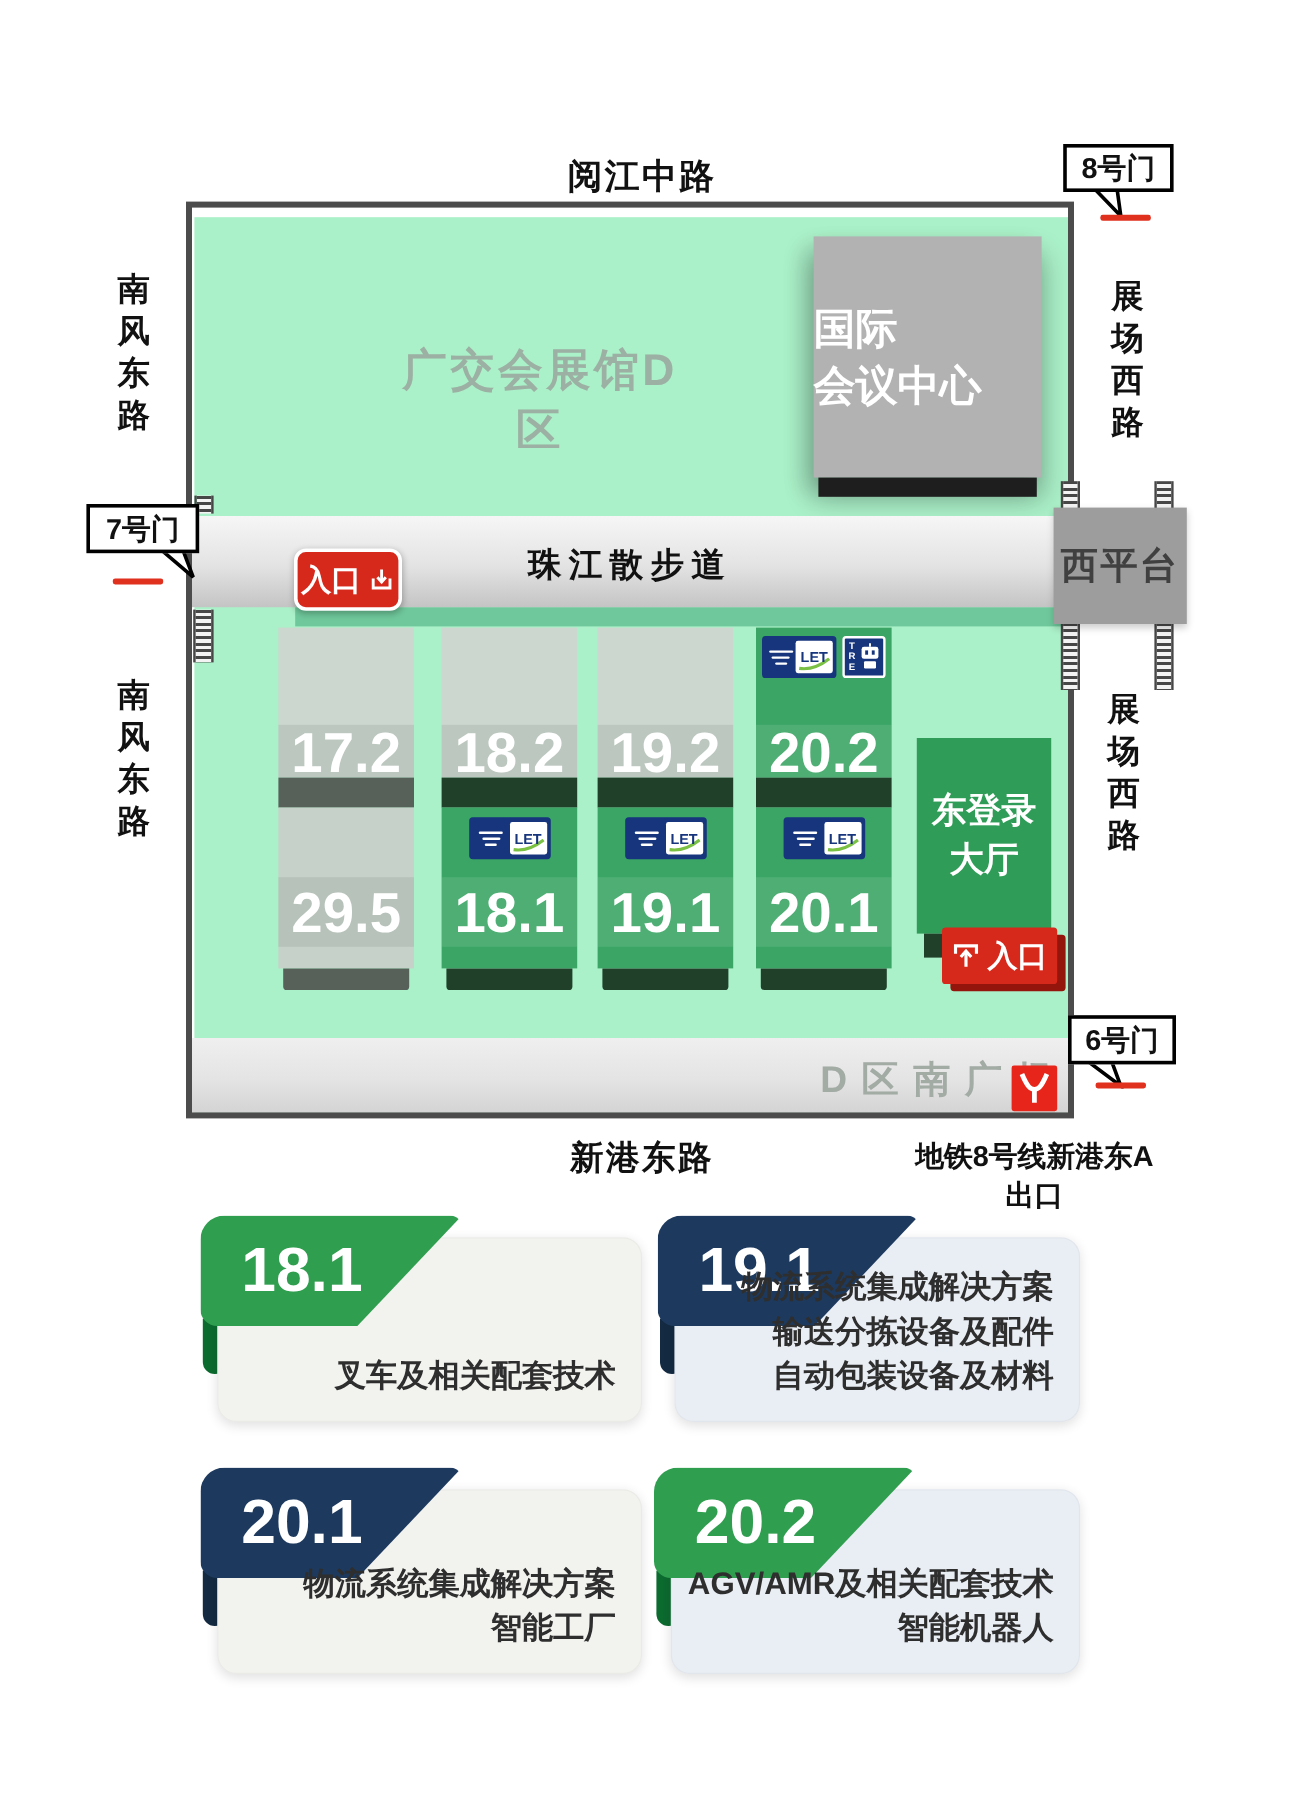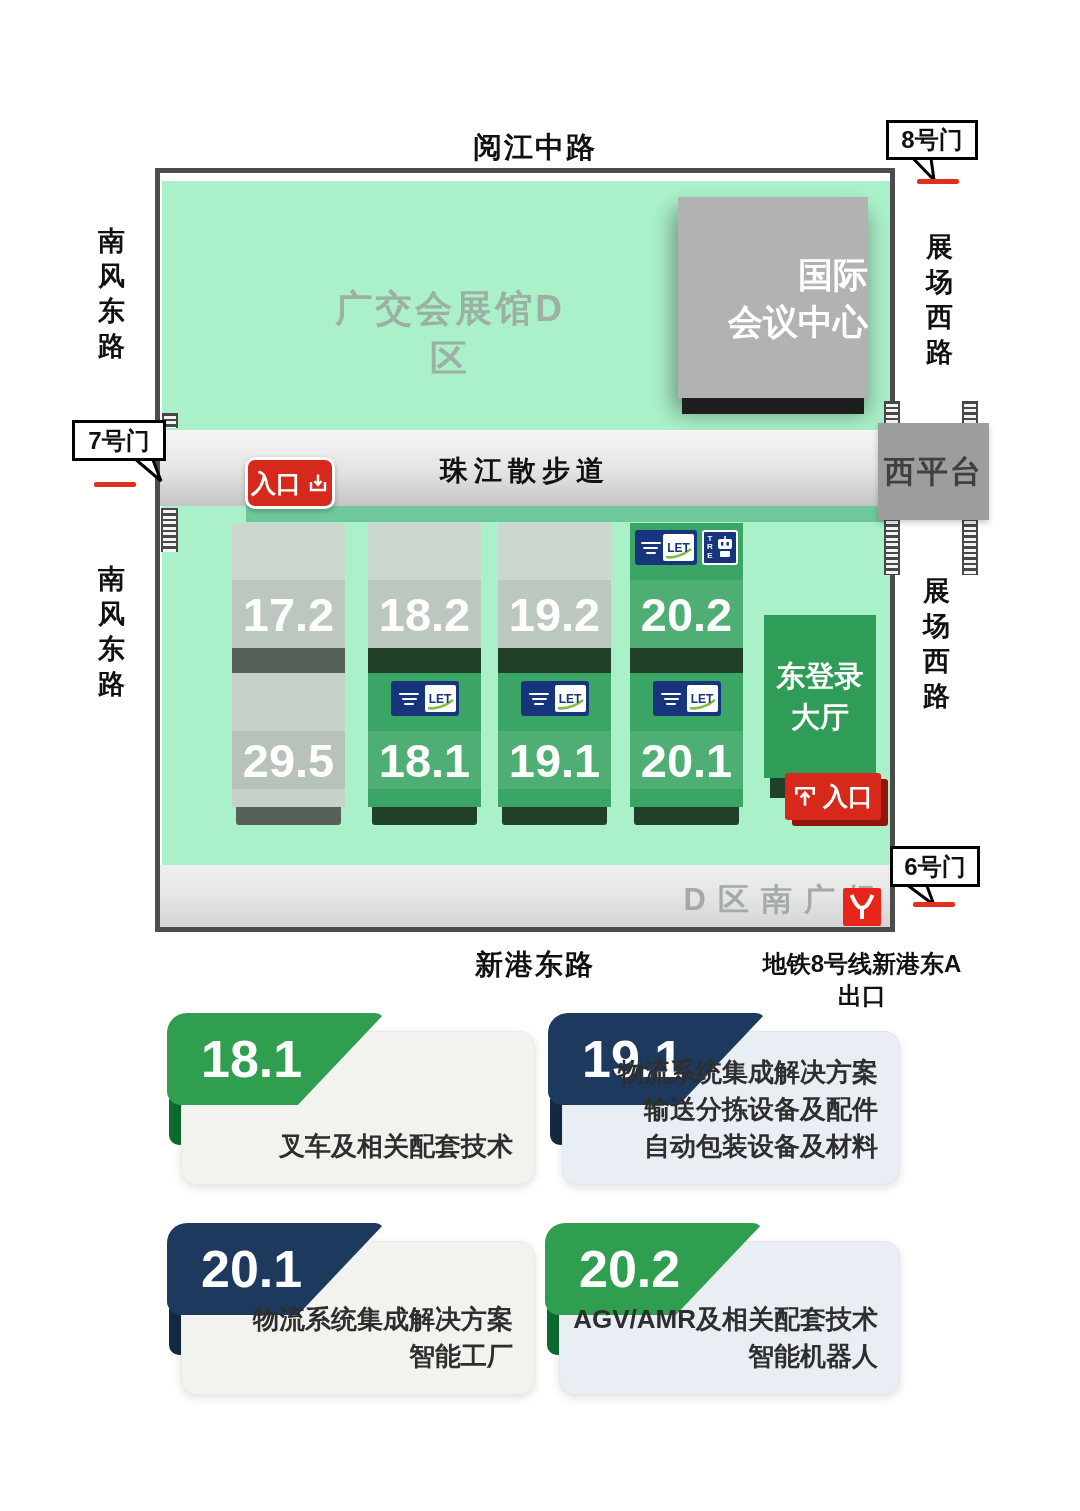--- a/index.html
+++ b/index.html
@@ -35,21 +35,21 @@
 
   
   .maprect{left:155px;top:168px;width:740px;height:764px;border:5px solid #4c4c4c;
            box-sizing:border-box;z-index:5;pointer-events:none;}
   .greenfill{left:162px;top:181px;width:728px;height:746px;background:#aaf0c8;z-index:1;}
   .arealabel{left:320px;top:284px;width:260px;font-size:37px;font-weight:700;color:#9cb0a3;
              text-align:center;letter-spacing:3px;z-index:2;}
 
   
   .ccenter{left:678px;top:197px;width:190px;height:201px;background:#b2b2b2;z-index:3;
-           display:flex;flex-direction:column;align-items:flex-end;justify-content:center;
+           display:flex;flex-direction:column;align-items:flex-start;justify-content:center;
            color:#fff;font-size:35px;font-weight:700;line-height:47px;text-align:center;
            box-shadow:0 16px 22px rgba(0,0,0,0.30),-8px 10px 18px rgba(0,0,0,0.15);}
   .ccstrip{left:682px;top:398px;width:182px;height:16px;background:#1e1e1e;z-index:3;}
 
   
   .prom{left:160px;top:430px;width:730px;height:76px;z-index:3;
         background:linear-gradient(180deg,#f6f6f6 0%,#e3e3e3 55%,#c4c4c4 100%);}
   .promlabel{left:160px;top:452px;width:730px;text-align:center;font-size:28px;font-weight:700;
              letter-spacing:6px;color:#111;z-index:4;}
   .promband{left:246px;top:506px;width:644px;height:16px;background:#6fc89b;z-index:2;}
@@ -84,21 +84,21 @@
   .hmid{top:648px;height:25px;z-index:3;width:113px;}
   .hbot{top:673px;height:134px;}
   .hbstrip{top:807px;height:18px;z-index:3;width:105px;margin-left:4px;border-radius:0 0 3px 3px;}
   .gray-hall{background:#ccd8cf;}
   .gray-hall2{background:#c6d2c9;}
   .green-hall{background:#3aa565;}
   .mid-gray{background:#58605a;}
   .mid-green{background:#20402a;}
   .hnum{position:absolute;left:0;right:0;display:flex;align-items:center;justify-content:center;
         color:#fff;font-size:47px;font-weight:700;}
-  .htop .hnum{bottom:0;height:68px;}
+  .htop .hnum{bottom:0;height:44px;}
   .hbot .hnum{top:58px;height:58px;}
   .band-dark{background:rgba(0,0,0,0.075);}
   .band-light{background:rgba(255,255,255,0.10);}
 
   
   .logorow{position:absolute;left:0;right:0;top:8px;display:flex;justify-content:center;gap:5px;z-index:2;}
   .letb{width:68px;height:35px;background:#16357d;border-radius:3px;display:flex;align-items:center;
         padding:0 3px;box-sizing:border-box;}
   .letbars{display:flex;flex-direction:column;gap:3px;flex:1;align-items:center;}
   .letbars i{display:block;height:2px;background:#fff;border-radius:1px;}

